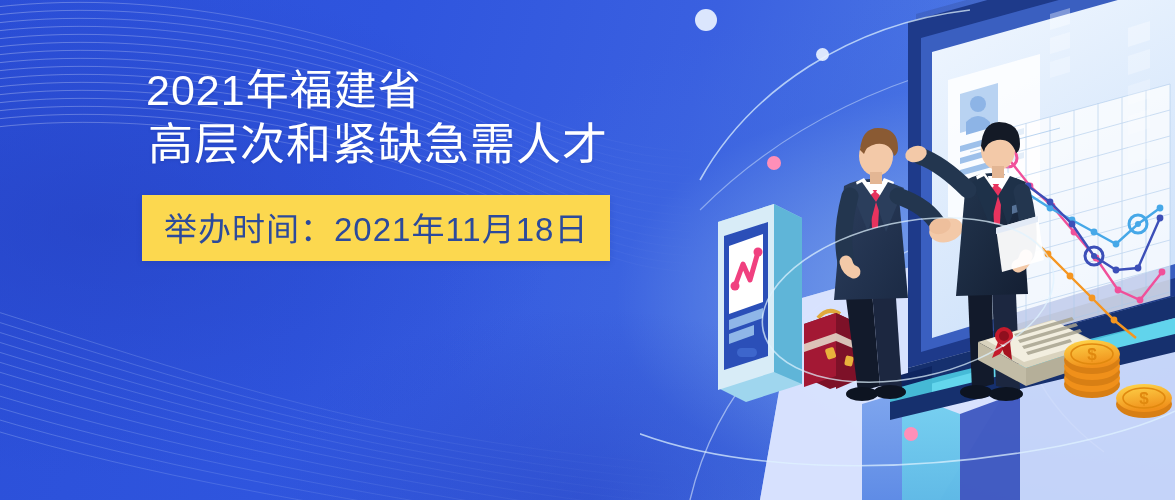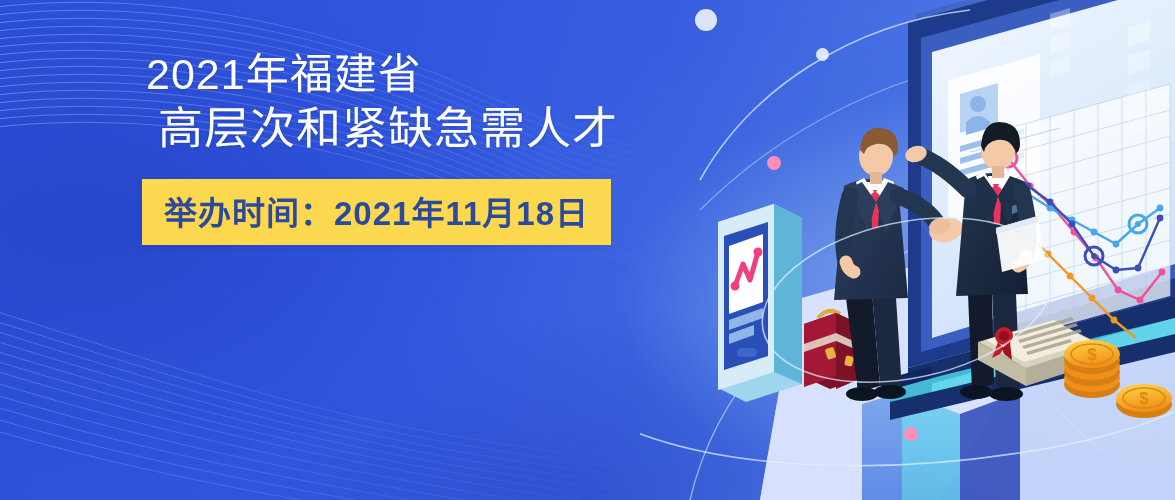--- a/index.html
+++ b/index.html
@@ -41,35 +41,35 @@
     inset: 0;
     width: 1175px;
     height: 500px;
     pointer-events: none;
   }
 
   
   .text-block {
     position: absolute;
     left: 142px;
-    top: 48px;
+    top: 64px;
     width: 560px;
     z-index: 40;
   }
   .line-sub1, .line-sub2 {
     color: #ffffff;
     font-size: 44px;
     line-height: 1.22;
     letter-spacing: 1px;
     font-weight: 400;
     white-space: nowrap;
     text-shadow: 0 1px 3px rgba(20,40,120,0.22);
   }
   .line-sub1 { font-size: 43px; margin-left: 4px; }
-  .line-sub2 { font-size: 45px; margin-left: 16px; margin-top: 2px; }
+  .line-sub2 { font-size: 45px; margin-left: 6px; margin-top: 2px; }
 
   .main-title {
     margin-top: 10px;
     font-size: 92px;
     line-height: 1.0;
     font-weight: 700;
     letter-spacing: 5px;
     white-space: nowrap;
     filter: drop-shadow(0 3px 2px rgba(18,38,120,0.30));
   }
@@ -86,21 +86,21 @@
   .mt-cyan {
     background-image: linear-gradient(178deg, #ffffff 6%, #e6fbff 26%, #8df0fb 62%, #3fe2f5 92%);
   }
 
   .date-bar {
     margin-top: 22px;
     display: inline-block;
     background: #fcd84f;
     color: #2c4a9c;
     font-size: 33px;
-    font-weight: 700;
+    font-weight: 400;
     letter-spacing: 1px;
     padding: 8px 22px 10px 22px;
     white-space: nowrap;
     box-shadow: 0 2px 6px rgba(20,40,120,0.15);
   }
 
   
   .illustration {
     position: absolute;
     left: 640px;

